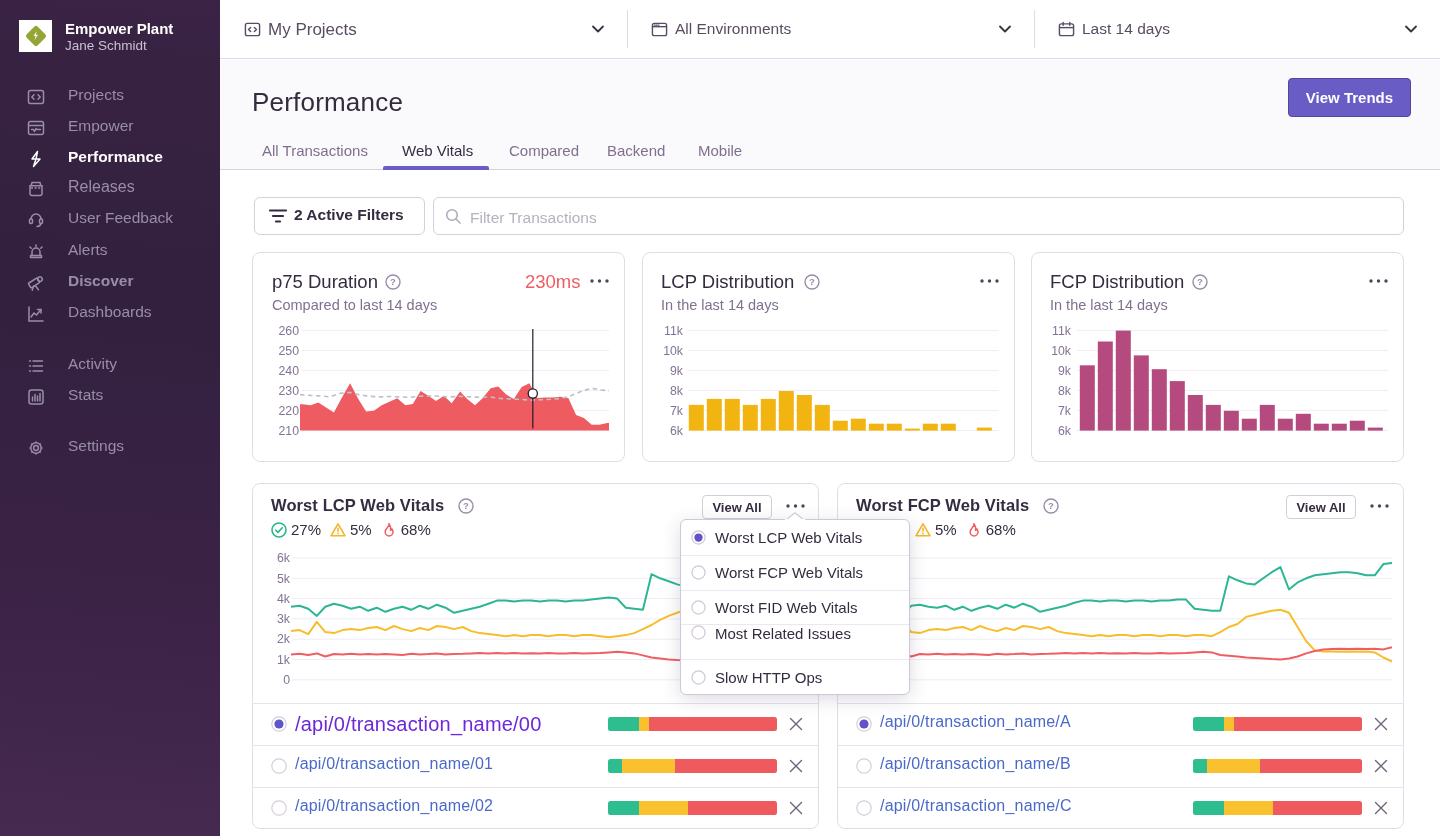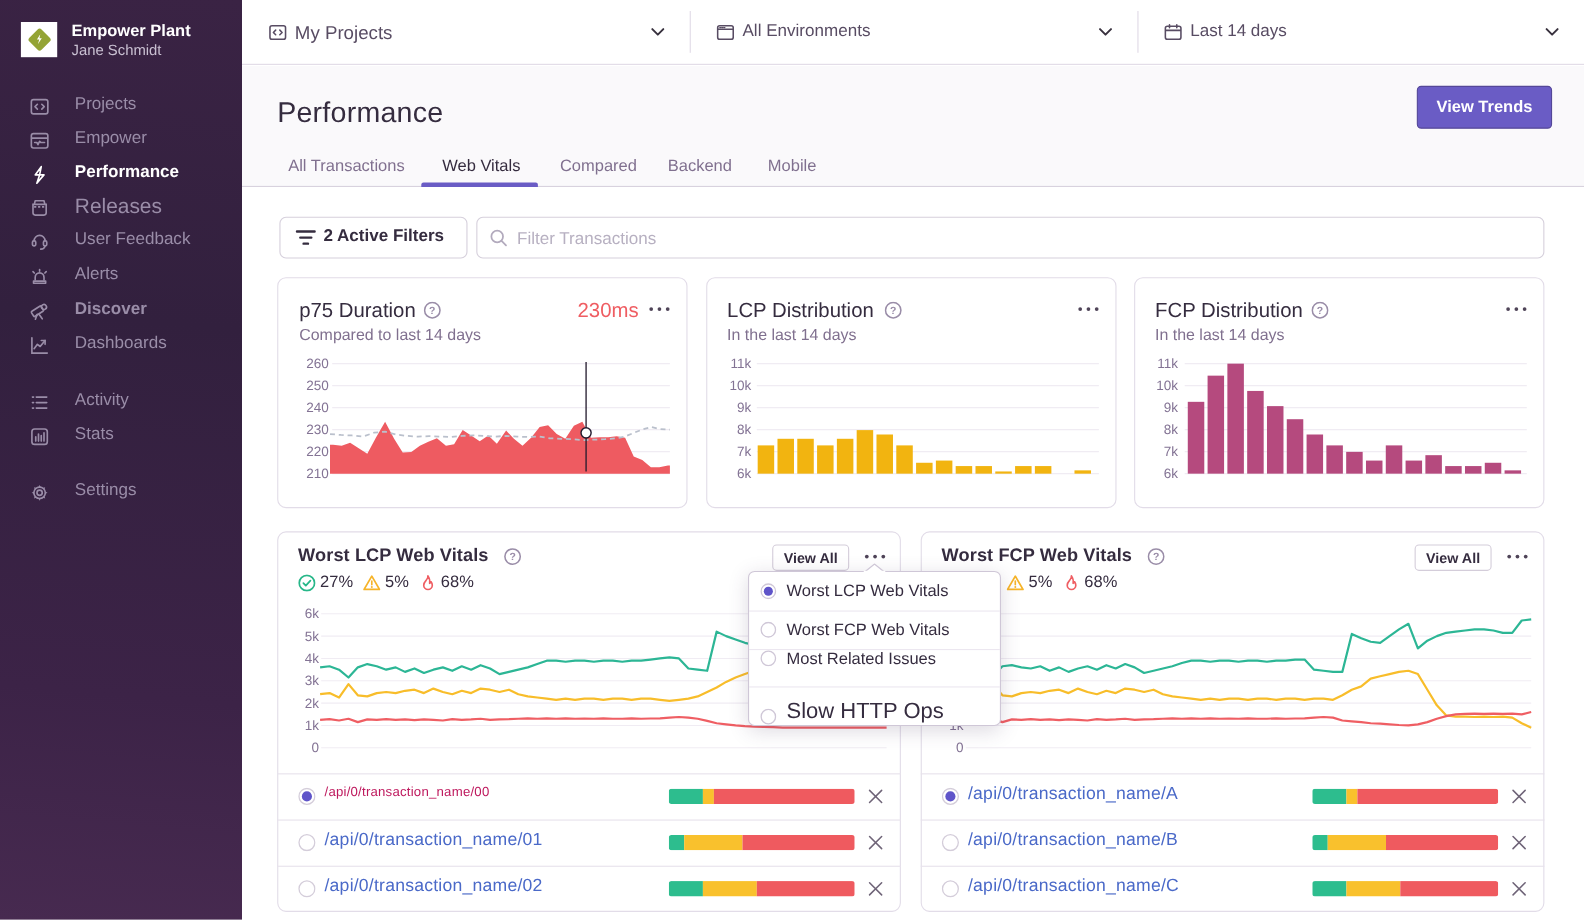--- a/index.html
+++ b/index.html
@@ -29,21 +29,21 @@
 <div class="abs" style="left:68px;top:117px;font-size:15.5px;color:#9a8da8;font-weight:400">Empower</div>
 <svg class="abs" style="left:27px;top:149.5px" width="18" height="18" viewBox="0 0 18 18">
     <path d="M10.5 1.5 5 9h4l-2.5 7.5L13 9H9l1.5-7.5z" stroke="#ffffff" stroke-width="1.5" fill="none" stroke-linejoin="round"></path>
   </svg>
 <div class="abs" style="left:68px;top:147.5px;font-size:15.5px;color:#ffffff;font-weight:700">Performance</div>
 <svg class="abs" style="left:27px;top:180px" width="18" height="18" viewBox="0 0 18 18">
     <path d="M3 5.8h12v7.7a2 2 0 0 1-2 2H5a2 2 0 0 1-2-2z" stroke="#9a8da8" stroke-width="1.5" fill="none"></path>
     <path d="M4.2 5.8 5 2.5h8l.8 3.3" stroke="#9a8da8" stroke-width="1.5" fill="none" stroke-linejoin="round"></path>
     <path d="M4 8h10" stroke="#9a8da8" stroke-width="1.5" fill="none" stroke-dasharray="2 1.6"></path>
   </svg>
-<div class="abs" style="left:68px;top:178px;font-size:19px;color:#9a8da8;font-weight:400">Releases</div>
+<div class="abs" style="left:68px;top:178px;font-size:16px;color:#9a8da8;font-weight:400">Releases</div>
 <svg class="abs" style="left:27px;top:211px" width="18" height="18" viewBox="0 0 18 18">
     <path d="M4 8a5 5 0 0 1 10 0" stroke="#9a8da8" stroke-width="1.5" fill="none"></path>
     <rect x="2.5" y="8" width="3" height="4.5" rx="1.2" stroke="#9a8da8" stroke-width="1.5" fill="none"></rect>
     <rect x="12.5" y="8" width="3" height="4.5" rx="1.2" stroke="#9a8da8" stroke-width="1.5" fill="none"></rect>
     <path d="M14 12.5a4 4 0 0 1-4 3" stroke="#9a8da8" stroke-width="1.5" fill="none" stroke-linecap="round"></path>
   </svg>
 <div class="abs" style="left:68px;top:209px;font-size:15.5px;color:#9a8da8;font-weight:400">User Feedback</div>
 <svg class="abs" style="left:27px;top:242.5px" width="18" height="18" viewBox="0 0 18 18">
     <path d="M5 12V9a4 4 0 0 1 8 0v3" stroke="#9a8da8" stroke-width="1.5" fill="none"></path>
     <path d="M3.5 12.5h11v2h-11zM9 2v1.5M3 4l1.2 1.2M15 4l-1.2 1.2" stroke="#9a8da8" stroke-width="1.5" fill="none" stroke-linecap="round" stroke-linejoin="round"></path>
@@ -349,21 +349,21 @@
     <text x="39" y="201.0" text-anchor="end" font-size="12.3" fill="#837394">0</text>
 <path d="M40.0 120.7L48.6 123.7L57.2 121.7L65.8 131.8L74.3 122.7L82.9 121.7L91.5 123.7L100.1 124.7L108.7 122.7L117.2 126.8L125.8 123.7L134.4 127.8L143.0 124.7L151.6 122.7L160.2 125.8L168.8 121.7L177.3 124.7L185.9 120.7L194.5 123.7L203.1 128.8L211.7 126.8L220.2 124.7L228.8 122.7L237.4 119.7L246.0 117.6L254.6 117.6L263.2 118.6L271.8 117.6L280.3 117.6L288.9 118.6L297.5 117.6L306.1 117.6L314.7 118.6L323.2 117.6L331.8 117.6L340.4 116.6L349.0 116.6L357.6 125.8L366.2 126.8L374.8 127.8L383.3 127.8L391.9 93.3L400.5 97.3L409.1 100.4L417.7 101.4L426.2 95.3L434.8 89.2L443.4 84.1L452.0 106.5L460.6 99.4L469.2 95.3L477.8 92.3L486.3 91.2L494.9 90.2L503.5 89.2L512.1 89.2L520.7 90.2L529.2 92.3L537.8 92.3L546.4 81.1L555.0 80.1" fill="none" stroke="#2cb695" stroke-width="2" stroke-linejoin="round"></path>
     <path d="M40.0 148.1L48.6 147.1L57.2 151.1L65.8 138.9L74.3 149.1L82.9 150.1L91.5 147.1L100.1 146.1L108.7 147.1L117.2 145.0L125.8 144.0L134.4 147.1L143.0 143.0L151.6 146.1L160.2 148.1L168.8 145.0L177.3 147.1L185.9 143.0L194.5 144.0L203.1 146.1L211.7 144.0L220.2 148.1L228.8 150.1L237.4 151.1L246.0 152.1L254.6 153.2L263.2 152.1L271.8 153.2L280.3 152.1L288.9 152.1L297.5 153.2L306.1 152.1L314.7 152.1L323.2 153.2L331.8 152.1L340.4 152.1L349.0 153.2L357.6 152.1L366.2 152.1L374.8 153.2L383.3 149.1L391.9 144.0L400.5 141.0L409.1 133.9L417.7 131.8L426.2 129.8L434.8 127.8L443.4 126.8L452.0 129.8L460.6 144.0L469.2 158.2L477.8 167.4L486.3 168.4L494.9 168.4L503.5 168.8L512.1 168.4L520.7 168.8L529.2 168.4L537.8 169.4L546.4 174.5L555.0 178.5" fill="none" stroke="#f8bd2a" stroke-width="2" stroke-linejoin="round"></path>
     <path d="M40.0 171.4L48.6 170.8L57.2 172.0L65.8 170.4L74.3 173.5L82.9 171.0L91.5 171.4L100.1 170.8L108.7 171.4L117.2 171.0L125.8 171.6L134.4 171.0L143.0 171.4L151.6 172.0L160.2 170.8L168.8 171.4L177.3 171.0L185.9 170.4L194.5 171.4L203.1 171.0L211.7 170.8L220.2 170.4L228.8 170.0L237.4 170.4L246.0 170.0L254.6 170.4L263.2 170.0L271.8 170.4L280.3 170.2L288.9 170.4L297.5 170.0L306.1 170.4L314.7 170.4L323.2 170.0L331.8 170.4L340.4 170.2L349.0 170.0L357.6 169.4L366.2 168.8L374.8 169.4L383.3 172.0L391.9 172.8L400.5 173.5L409.1 174.5L417.7 174.9L426.2 175.5L434.8 176.1L443.4 176.5L452.0 175.5L460.6 173.5L469.2 170.4L477.8 168.0L486.3 166.4L494.9 165.9L503.5 165.7L512.1 165.9L520.7 165.7L529.2 165.9L537.8 165.7L546.4 166.4L555.0 164.3" fill="none" stroke="#ef5e63" stroke-width="2" stroke-linejoin="round"></path>
 </svg>
 <div class="abs" style="left:252px;top:703px;width:567px;height:0;border-top:1px solid #e7e2ec"></div>
 <svg class="abs" style="left:271px;top:716px" width="16" height="16" viewBox="0 0 16 16">
     <circle cx="8" cy="8" r="7.2" fill="#fff" stroke="#d4cdda" stroke-width="1.2"></circle>
     <circle cx="8" cy="8" r="4.6" fill="#5f54c9"></circle>
   </svg>
-<div class="abs" style="left:295px;top:713px;font-size:12px;color:#be185d;letter-spacing:0.2px">/api/0/transaction_name/00</div>
+<div class="abs" style="left:295px;top:713px;font-size:20px;color:#6d28d9;letter-spacing:0.2px">/api/0/transaction_name/00</div>
 <div class="abs" style="left:608px;top:717px;width:169.0px;height:14px;border-radius:2.5px;overflow:hidden;display:flex">
     <div style="width:30.9px;background:#2dbd8e"></div>
     <div style="width:10.3px;background:#f9c12d"></div>
     <div style="width:127.8px;background:#ef5a5f"></div>
   </div>
 <svg class="abs" style="left:788px;top:716px" width="16" height="16" viewBox="0 0 16 16">
     <path d="M2.5 2.5 13.5 13.5M13.5 2.5 2.5 13.5" stroke="#6f6478" stroke-width="1.4" stroke-linecap="round"></path>
   </svg>
 <div class="abs" style="left:252px;top:745px;width:567px;height:0;border-top:1px solid #e7e2ec"></div>
 <svg class="abs" style="left:271px;top:758px" width="16" height="16" viewBox="0 0 16 16">
@@ -433,22 +433,25 @@
   </svg>
 
 <div class="abs" style="left:680px;top:519px;width:230px;background:#fff;border:1px solid #cfc7d7;border-radius:6px;box-shadow:0 4px 18px rgba(64,50,86,0.18);z-index:30">
     <div style="height:34.8px;display:flex;align-items:center;font-size:15px;color:#352c3f"><svg width="15" height="15" viewBox="0 0 16 16" style="margin:0 9px 0 10px;flex:none">
         <circle cx="8" cy="8" r="7" fill="#fff" stroke="#cfc7d7" stroke-width="1.3"></circle>
         <circle cx="8" cy="8" r="4.4" fill="#5f54c9"></circle>
       </svg>Worst LCP Web Vitals</div>
     <div style="border-top:1px solid #ece7f0;height:34.8px;display:flex;align-items:center;font-size:15px;color:#352c3f"><svg width="15" height="15" viewBox="0 0 16 16" style="margin:0 9px 0 10px;flex:none">
         <circle cx="8" cy="8" r="7" fill="#fff" stroke="#cfc7d7" stroke-width="1.3"></circle>
       </svg>Worst FCP Web Vitals</div>
+    <div style="border-top:1px solid #ece7f0;height:34.8px;display:flex;align-items:center;font-size:15px;color:#352c3f"><svg width="15" height="15" viewBox="0 0 16 16" style="margin:0 9px 0 10px;flex:none">
+        <circle cx="8" cy="8" r="7" fill="#fff" stroke="#cfc7d7" stroke-width="1.3"></circle>
+      </svg>Worst FID Web Vitals</div>
     <div style="border-top:1px solid #ece7f0;height:34.8px;display:flex;font-size:15px;color:#352c3f"><svg width="15" height="15" viewBox="0 0 16 16" style="margin:0 9px 0 10px;flex:none">
         <circle cx="8" cy="8" r="7" fill="#fff" stroke="#cfc7d7" stroke-width="1.3"></circle>
       </svg>Most Related Issues</div>
-    <div style="border-top:1px solid #ece7f0;height:34.8px;display:flex;align-items:flex-end;font-size:20px;color:#352c3f"><svg width="15" height="15" viewBox="0 0 16 16" style="margin:0 9px 0 10px;flex:none">
+    <div style="border-top:1px solid #ece7f0;height:34.8px;display:flex;align-items:center;font-size:15px;color:#352c3f"><svg width="15" height="15" viewBox="0 0 16 16" style="margin:0 9px 0 10px;flex:none">
         <circle cx="8" cy="8" r="7" fill="#fff" stroke="#cfc7d7" stroke-width="1.3"></circle>
       </svg>Slow HTTP Ops</div>
   </div>
 <svg class="abs" style="left:785px;top:512px;z-index:31" width="20" height="8" viewBox="0 0 20 8">
     <path d="M1 8 10 0.8 19 8" fill="#fff" stroke="#cfc7d7" stroke-width="1.2"></path>
     <rect x="0" y="6.9" width="20" height="1.5" fill="#fff"></rect>
   </svg>
 </body></html>

